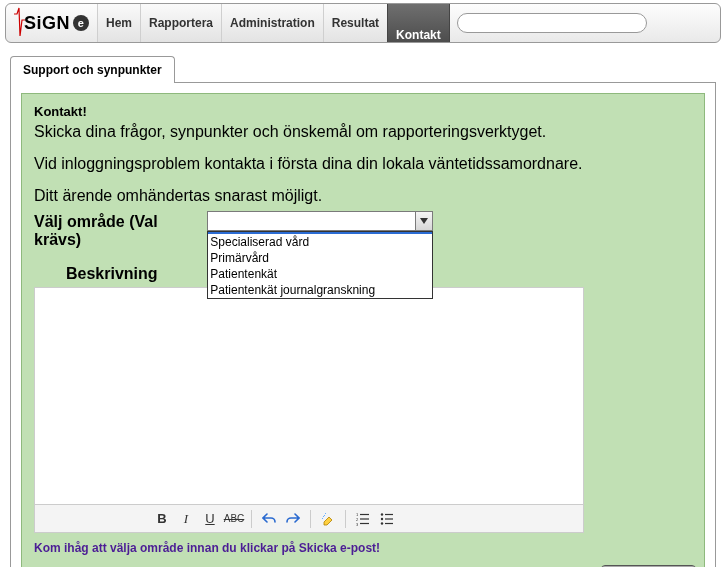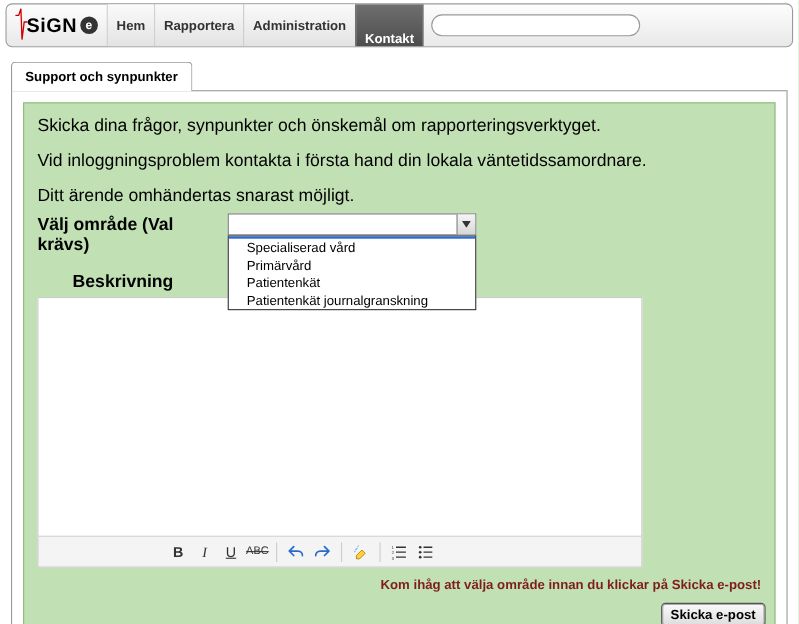--- a/index.html
+++ b/index.html
@@ -178,21 +178,21 @@
   .dropdown {
     position: absolute;
     top: 20px;
     left: 0;
     width: 226px;
     border: 1px solid #333;
     background: #fff;
     z-index: 10;
   }
   .dropdown .opt {
-    padding: 1px 16px;
+    padding: 1px 2px;
     font-size: 12px;
     cursor: pointer;
     white-space: nowrap;
   }
   .dropdown .opt.sel {
     background: #2b6cd4;
     color: #fff;
   }
   .desc-label-row { margin-top: 14px; padding-left: 32px; }
   .editor-area {
@@ -232,25 +232,24 @@
     margin: 0 4px;
   }
   .bold { font-weight: bold; }
   .italic { font-style: italic; font-family: Georgia, serif;}
   .underline { text-decoration: underline; }
   .strike { text-decoration: line-through; font-size: 10px;}
   .undo-ico, .redo-ico { color: #2a6ad0; font-size: 14px; }
   .redo-ico { color: #2a6ad0; }
 
   .reminder {
-    color: #7f1d1d;
+    color: #4c1d95;
     font-weight: bold;
     font-size: 12px;
     margin-top: 8px;
-    text-align: right;
   }
   .send-btn {
     position: absolute;
     right: 8px;
     bottom: 8px;
     border: 1px solid #555;
     border-radius: 4px;
     background: linear-gradient(#fafafa,#dcdcdc);
     padding: 3px 8px;
     font-size: 12px;
@@ -273,20 +272,23 @@
   <div class="navtabs">
     <div class="navtab">
         <span>Hem</span>
       </div>
     <div class="navtab">
         <span>Rapportera</span>
       </div>
     <div class="navtab">
         <span>Administration</span>
       </div>
+    <div class="navtab">
+        <span>Resultat</span>
+      </div>
     <div class="navtab active">
         <span>Kontakt</span>
       </div>
   </div>
   <div class="search-wrap search-rel">
     <svg class="search-icon" viewBox="0 0 16 16">
       <circle cx="6.5" cy="6.5" r="4.5" stroke="#888" stroke-width="1.5" fill="none"></circle>
       <line x1="10" y1="10" x2="14" y2="14" stroke="#888" stroke-width="1.5"></line>
     </svg>
     <input class="search-box" type="text" placeholder="" style="">
@@ -294,22 +296,23 @@
 </div>
 
 <div class="page">
   <div class="section-tab">
     <span>Support och synpunkter</span>
   </div>
 
   <div class="panel">
     <div class="green-box">
 
+      <h3>Kontakt!</h3>
       <p>Skicka dina frågor, synpunkter och önskemål om rapporteringsverktyget.</p>
-      <p>Vid inloggningsproblem kontakta i första hand din lokala väntetidssamordnare.</p>
+      <p>Vid inloggningsproblem kontakta i första dina din lokala väntetidssamordnare.</p>
       <p style="margin-bottom:6px">Ditt ärende omhändertas snarast möjligt.</p>
 
       <div class="form-row">
         <span class="form-label">Välj område (Val krävs)</span>
         <div class="select-wrap">
           <div class="select-box">
             <div class="select-btn">
               <svg width="8" height="6" viewBox="0 0 8 6">
                   <path d="M0 0 L8 0 L4 6 Z" fill="#333"></path>
                 </svg>

